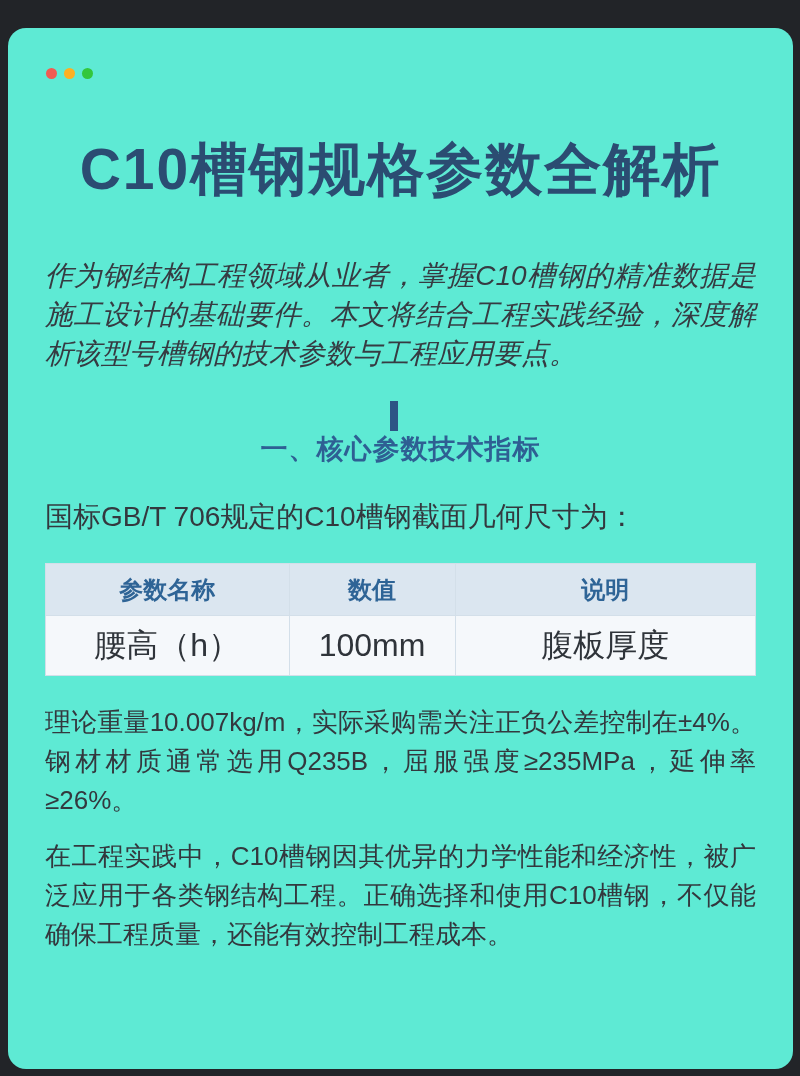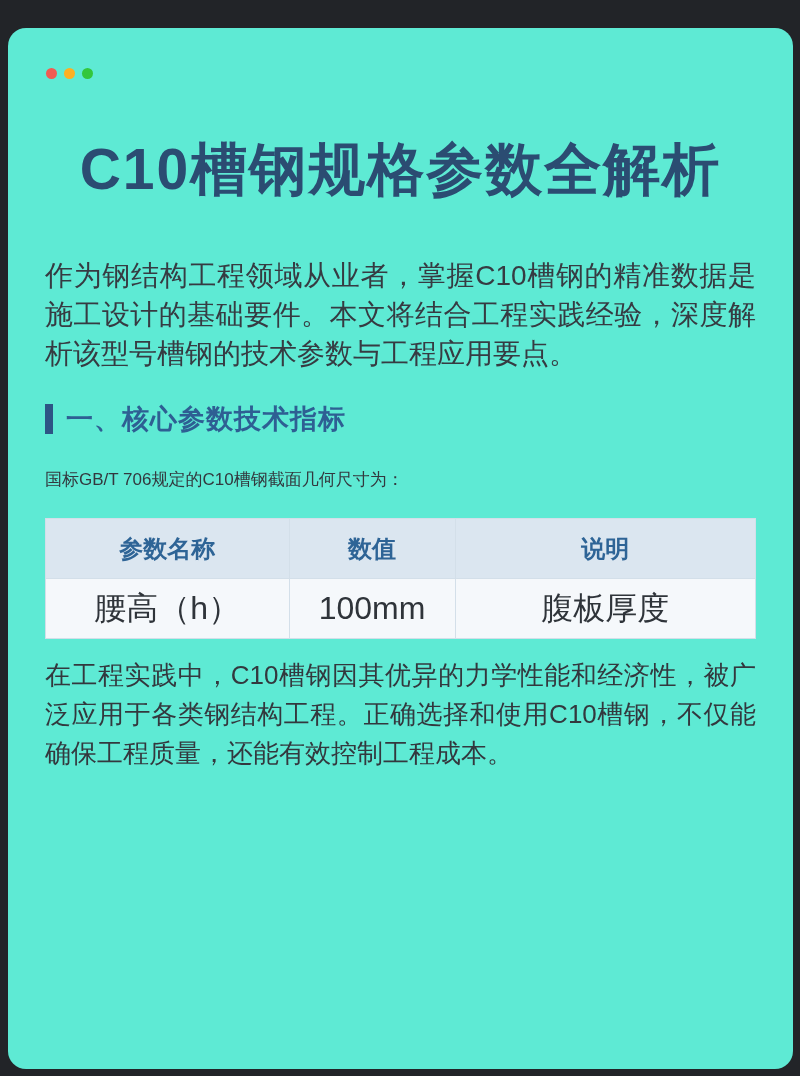--- a/index.html
+++ b/index.html
@@ -23,39 +23,39 @@
   .dot.green  { background: #33c73c; }
   
   .title {
     margin-top: 54px; text-align: center;
     font-size: 57px; line-height: 70px; font-weight: 900;
     letter-spacing: 2px; color: #2b4c72;
   }
   
   .intro {
     margin-top: 52px;
-    font-size: 28px; line-height: 39px; 
+    font-size: 28px; line-height: 39px; font-style: italic;
     color: #363b42; text-align: justify;
   }
   
-  .section-heading { margin-top: 28px; display: flex; align-items: center; }
+  .section-heading { margin-top: 28px; display: flex; align-items: center; flex-direction: column; }
   .section-bar { width: 8px; height: 30px; background: #2d5585; margin-right: 13px; flex: 0 0 auto; }
   .section-title { font-size: 27px; font-weight: bold; color: #2e5f93; letter-spacing: 1px; }
   
-  .lead { margin-top: 31px; font-size: 17px; color: #33383e; }
+  .lead { margin-top: 31px; font-size: 28px; color: #33383e; }
   
   .spec-table {
     margin-top: 27px; width: 100%;
     border-collapse: collapse; table-layout: fixed;
   }
   .spec-table th, .spec-table td {
     border: 1px solid #d3dfe9; text-align: center; vertical-align: middle;
   }
   .spec-table th {
-    height: 60px; background: #dbe6f0; color: #2e6496;
+    height: 52px; background: #dbe6f0; color: #2e6496;
     font-size: 24px; font-weight: bold;
   }
   .spec-table td { height: 60px; font-size: 32px; color: #2f343a; background: #ffffff; }
   .spec-table tr.odd td { background: #f5f8fb; }
   .col-name { width: 34.3%; }
   .col-value { width: 23.4%; }
   .col-desc { width: 42.3%; }
   
   .para {
     font-size: 26px; line-height: 39px; color: #33383e; text-align: justify;
@@ -101,17 +101,18 @@
       </thead>
       <tbody>
         <tr class="odd">
           <td>腰高（h）</td>
           <td>100mm</td>
           <td>腹板厚度</td>
         </tr>
       </tbody>
     </table>
 
+    <p class="para para-weight">理论重量10.007kg/m，实际采购需关注正负公差控制在±4%。钢材材质通常选用Q235B，屈服强度≥235MPa，延伸率≥26%。</p>
 
     <p class="para para-usage">在工程实践中，C10槽钢因其优异的力学性能和经济性，被广泛应用于各类钢结构工程。正确选择和使用C10槽钢，不仅能确保工程质量，还能有效控制工程成本。</p>
 
   </div>
 </div>
 
 </body></html>

